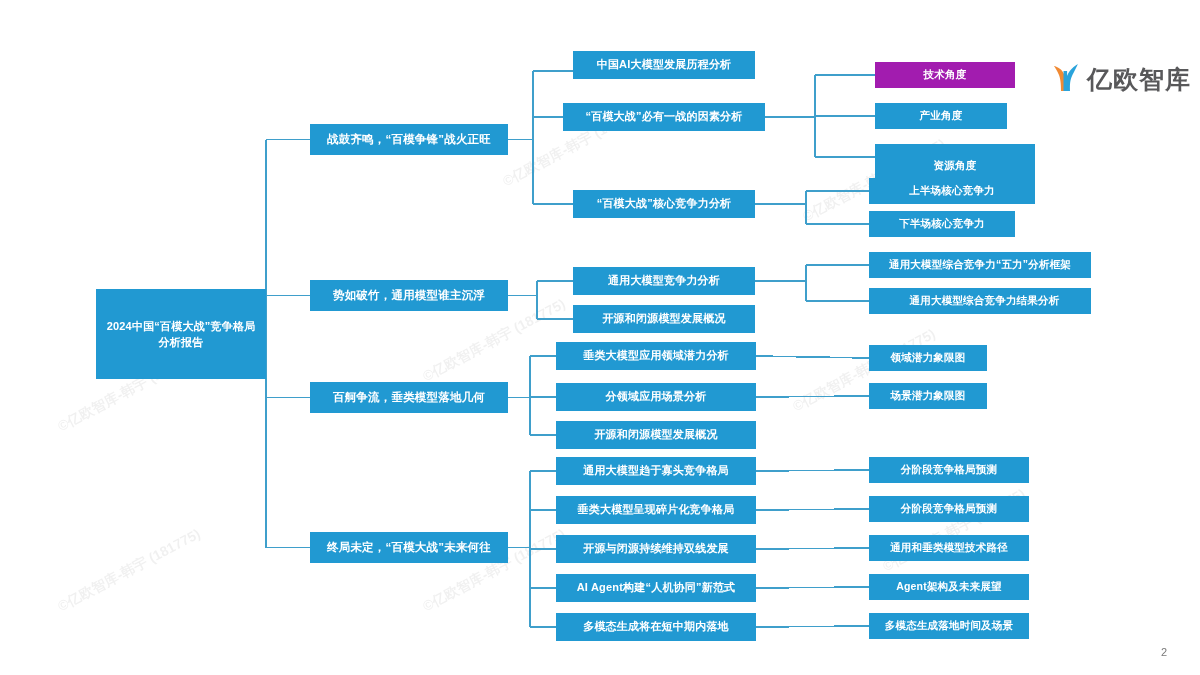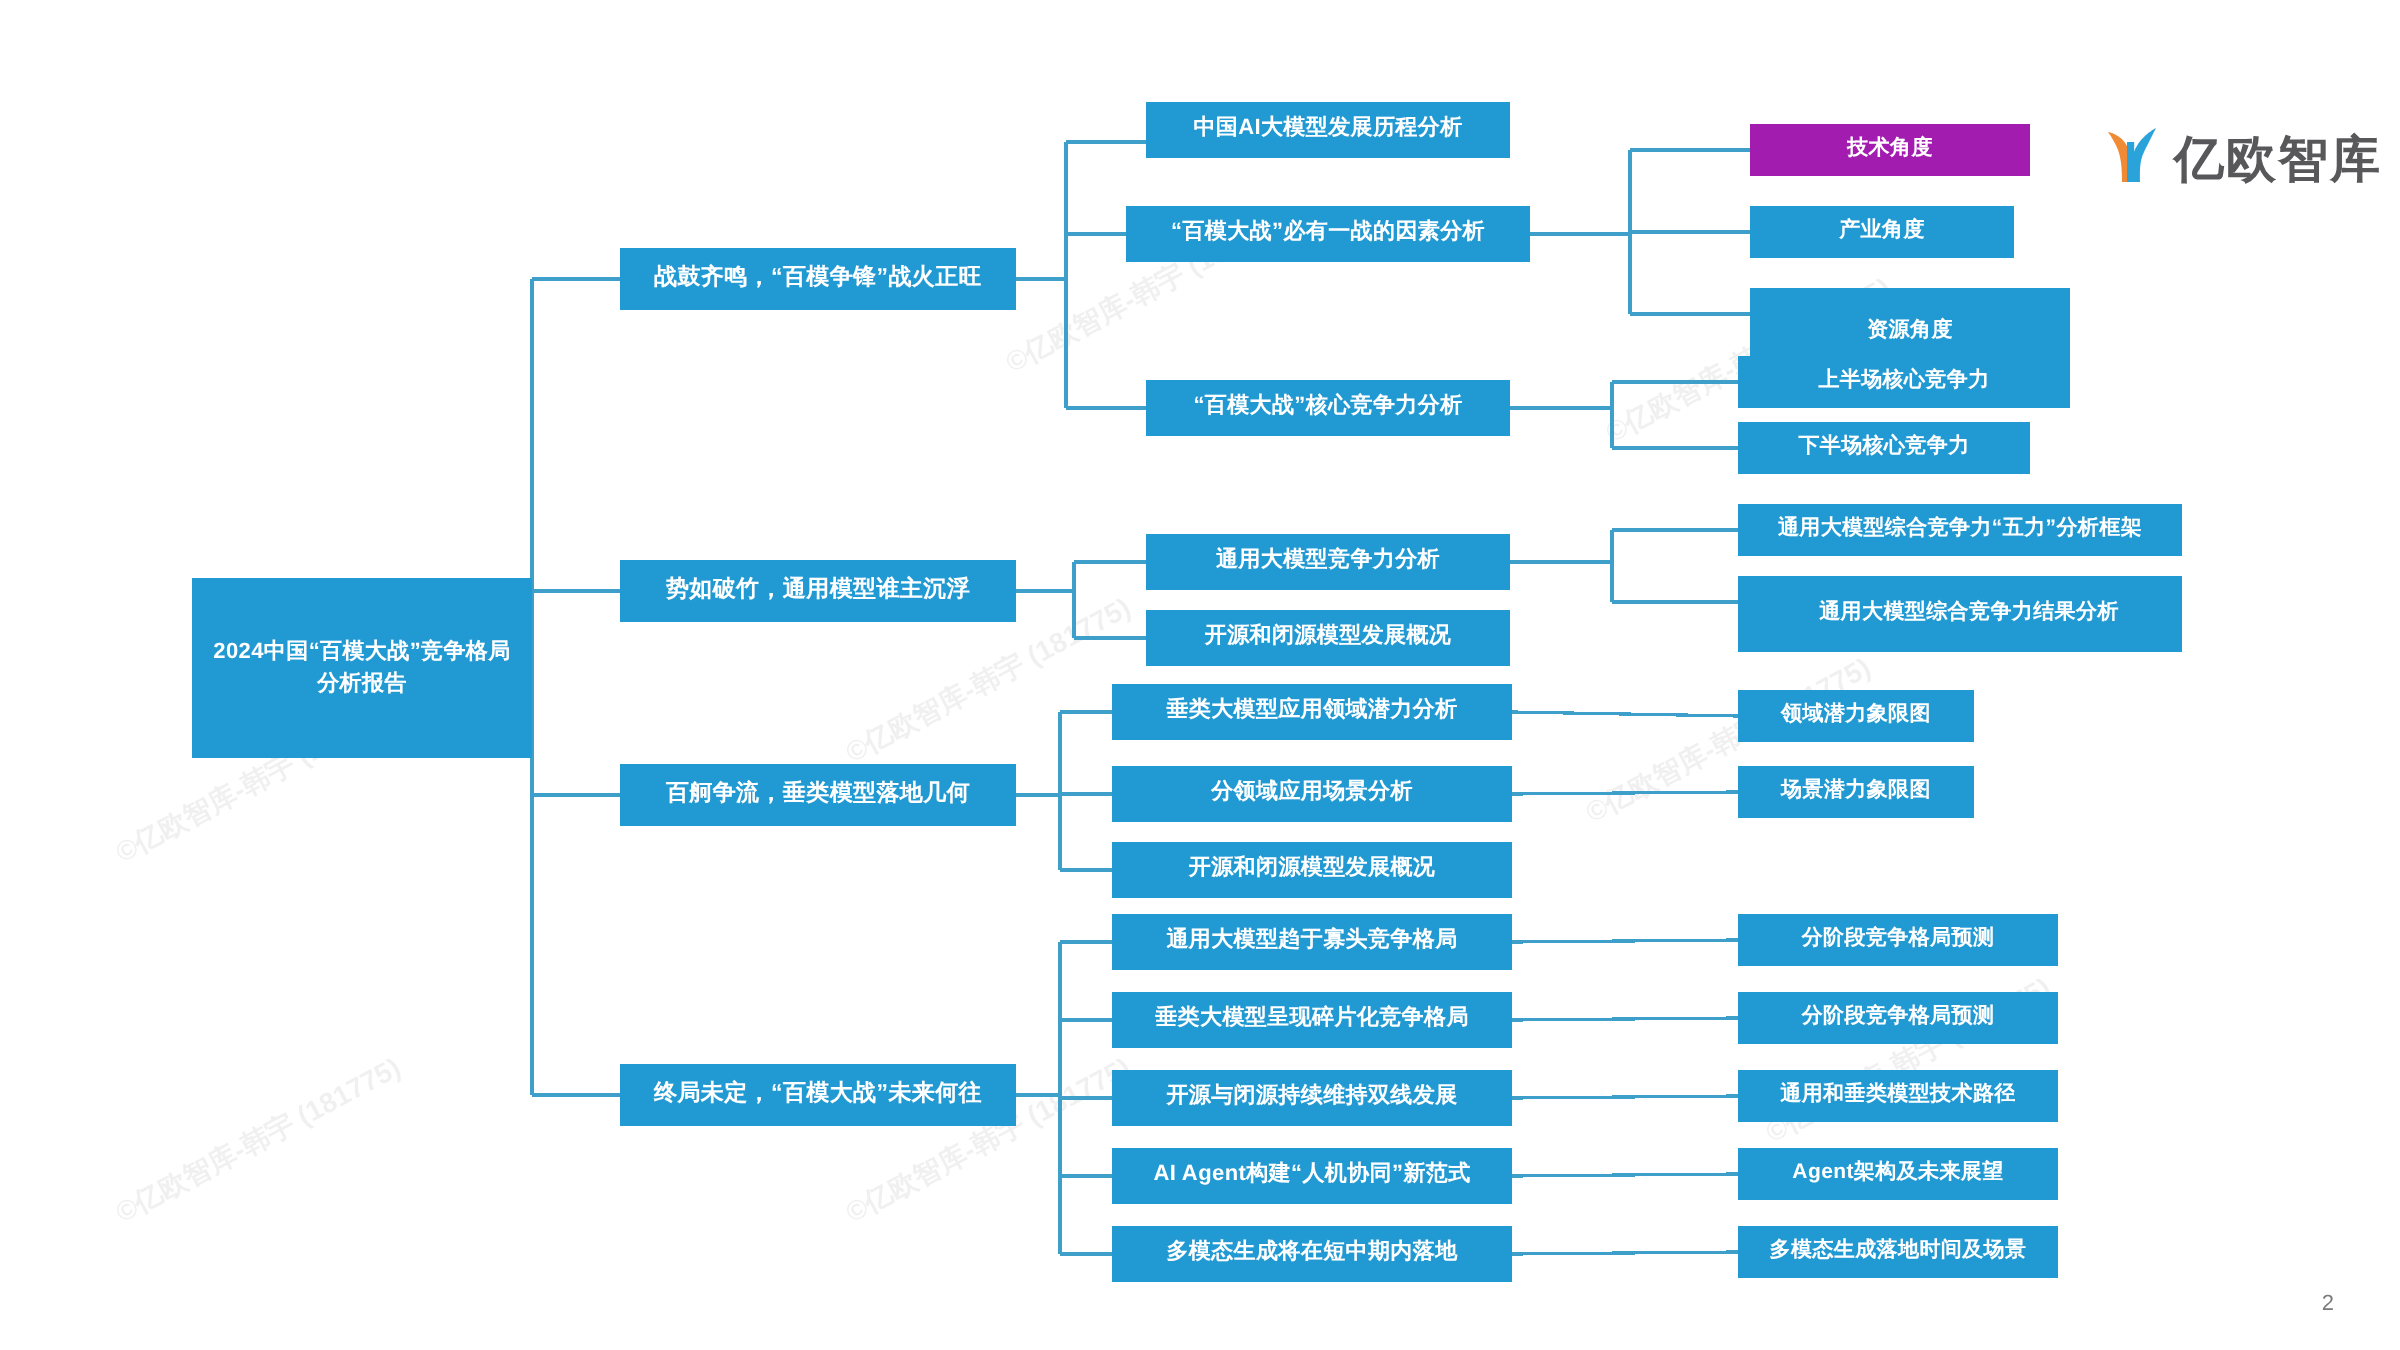--- a/index.html
+++ b/index.html
@@ -191,21 +191,21 @@
       <div class="node lvl2" style="left: 563px; top: 103px; width: 202px; height: 28px; background: rgb(33, 153, 210);">“百模大战”必有一战的因素分析</div>
       <div class="node lvl3" style="left: 875px; top: 62px; width: 140px; height: 26px; background: #a21caf;">技术角度</div>
       <div class="node lvl3" style="left: 875px; top: 103px; width: 132px; height: 26px; background: rgb(33, 153, 210);">产业角度</div>
       <div class="node lvl3" style="left: 875px; top: 144px; width: 160px; height: 44px; background: rgb(33, 153, 210);">资源角度</div>
       <div class="node lvl2" style="left: 573px; top: 190px; width: 182px; height: 28px; background: rgb(33, 153, 210);">“百模大战”核心竞争力分析</div>
       <div class="node lvl3" style="left: 869px; top: 178px; width: 166px; height: 26px; background: rgb(33, 153, 210);">上半场核心竞争力</div>
       <div class="node lvl3" style="left: 869px; top: 211px; width: 146px; height: 26px; background: rgb(33, 153, 210);">下半场核心竞争力</div>
       <div class="node lvl1" style="left: 310px; top: 280px; width: 198px; height: 31px; background: rgb(33, 153, 210);">势如破竹，通用模型谁主沉浮</div>
       <div class="node lvl2" style="left: 573px; top: 267px; width: 182px; height: 28px; background: rgb(33, 153, 210);">通用大模型竞争力分析</div>
       <div class="node lvl3" style="left: 869px; top: 252px; width: 222px; height: 26px; background: rgb(33, 153, 210);">通用大模型综合竞争力“五力”分析框架</div>
-      <div class="node lvl3" style="left: 869px; top: 288px; width: 222px; height: 38px; background: rgb(33, 153, 210); padding-left: 15px;">通用大模型综合竞争力结果分析</div>
+      <div class="node lvl3" style="left: 869px; top: 288px; width: 222px; height: 26px; background: rgb(33, 153, 210); padding-left: 15px;">通用大模型综合竞争力结果分析</div>
       <div class="node lvl2" style="left: 573px; top: 305px; width: 182px; height: 28px; background: rgb(33, 153, 210);">开源和闭源模型发展概况</div>
       <div class="node lvl1" style="left: 310px; top: 382px; width: 198px; height: 31px; background: rgb(33, 153, 210);">百舸争流，垂类模型落地几何</div>
       <div class="node lvl2" style="left: 556px; top: 342px; width: 200px; height: 28px; background: rgb(33, 153, 210);">垂类大模型应用领域潜力分析</div>
       <div class="node lvl3" style="left: 869px; top: 345px; width: 118px; height: 26px; background: rgb(33, 153, 210);">领域潜力象限图</div>
       <div class="node lvl2" style="left: 556px; top: 383px; width: 200px; height: 28px; background: rgb(33, 153, 210);">分领域应用场景分析</div>
       <div class="node lvl3" style="left: 869px; top: 383px; width: 118px; height: 26px; background: rgb(33, 153, 210);">场景潜力象限图</div>
       <div class="node lvl2" style="left: 556px; top: 421px; width: 200px; height: 28px; background: rgb(33, 153, 210);">开源和闭源模型发展概况</div>
       <div class="node lvl1" style="left: 310px; top: 532px; width: 198px; height: 31px; background: rgb(33, 153, 210);">终局未定，“百模大战”未来何往</div>
       <div class="node lvl2" style="left: 556px; top: 457px; width: 200px; height: 28px; background: rgb(33, 153, 210);">通用大模型趋于寡头竞争格局</div>
       <div class="node lvl3" style="left: 869px; top: 457px; width: 160px; height: 26px; background: rgb(33, 153, 210);">分阶段竞争格局预测</div>

